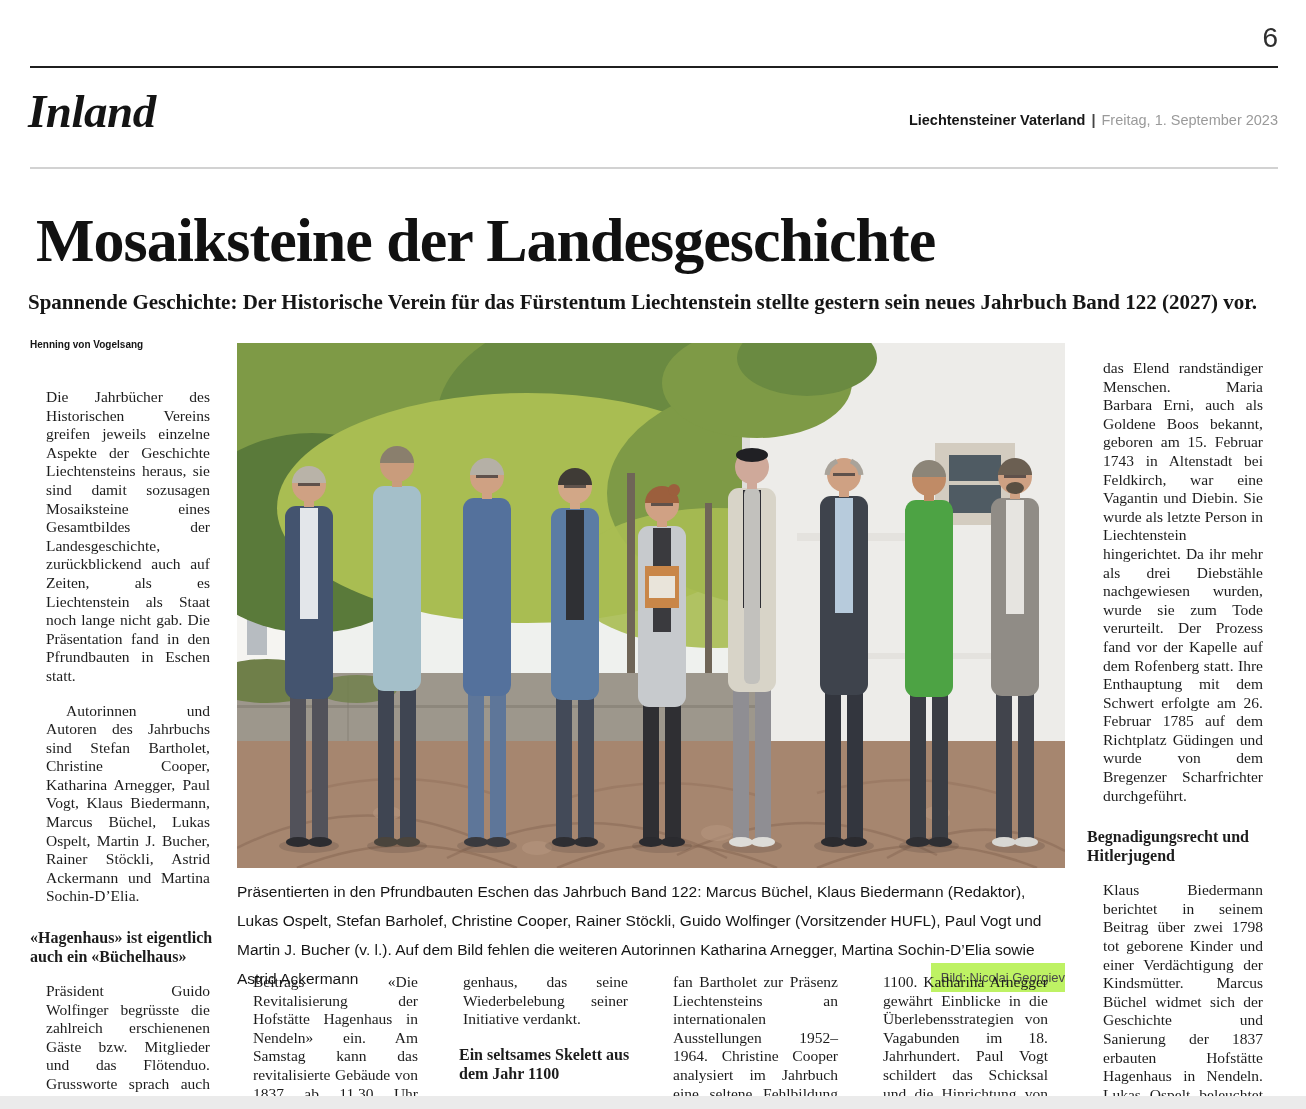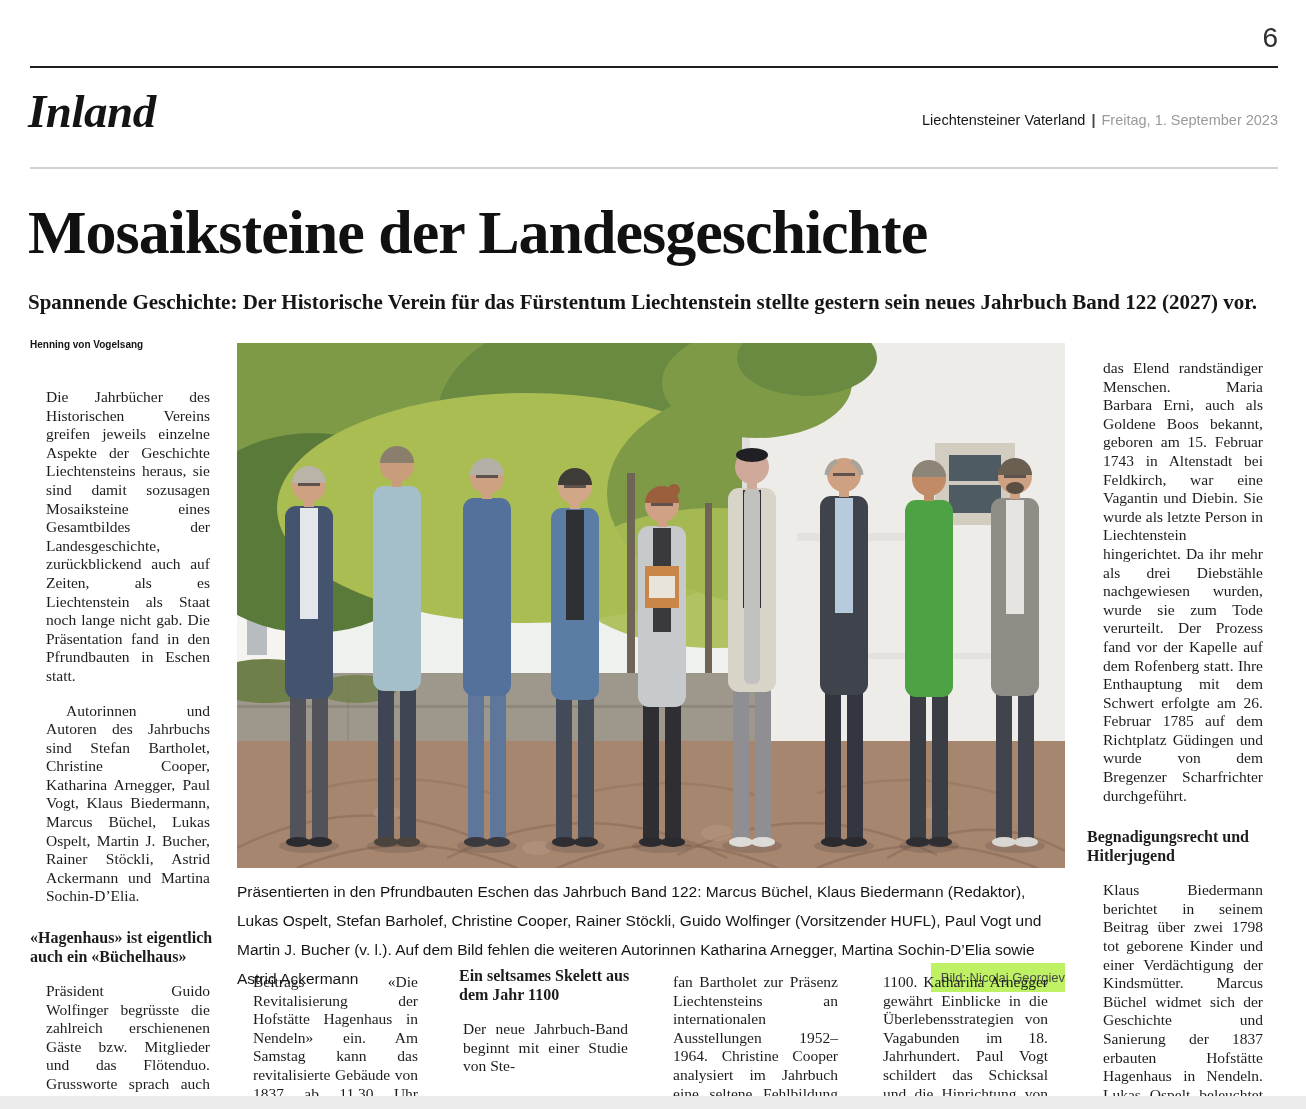--- a/index.html
+++ b/index.html
@@ -5,21 +5,21 @@
   html,body{margin:0;padding:0;background:#ffffff;}
   .page{position:relative;width:1306px;height:1109px;background:#ffffff;overflow:hidden;
         font-family:"Liberation Serif","DejaVu Serif",serif;color:#1c1c1c;}
   .pagenum{position:absolute;top:22px;right:28px;font-family:"Liberation Sans",sans-serif;
            font-size:28px;color:#2e2e2e;}
   .rule-top{position:absolute;left:30px;right:28px;top:66px;height:2px;background:#1f1f1f;}
   .section-title{position:absolute;left:28px;top:84px;font-size:47px;font-weight:700;color:#141414;
                  letter-spacing:-0.5px;font-style:italic;}
   .masthead{position:absolute;right:28px;top:112px;font-family:"Liberation Sans",sans-serif;
             font-size:14.5px;color:#9a9a9a;}
-  .masthead .brand{font-weight:400;color:#161616;}
+  .masthead .brand{font-weight:700;color:#161616;}
   .masthead .sep{color:#444;margin:0 6px;font-weight:700;}
   .rule-grey{position:absolute;left:30px;right:28px;top:167px;height:2px;background:#d2d2d2;}
   .headline{position:absolute;left:28px;top:200px;width:1250px;font-size:62px;font-weight:700;
             color:#111;letter-spacing:-1px;line-height:1.05;}
   .subtitle{position:absolute;left:28px;top:290px;width:1250px;font-size:21px;font-weight:600;
             color:#161616;}
   .byline{position:absolute;left:30px;top:339px;font-family:"Liberation Sans",sans-serif;
           font-size:10px;font-weight:700;color:#141414;}
   .col{position:absolute;font-size:15.5px;line-height:18.6px;text-align:justify;
        hyphens:auto;-webkit-hyphens:auto;}
@@ -45,21 +45,21 @@
 <div class="page">
 
   <div class="pagenum">6</div>
   <div class="rule-top"></div>
   <div class="section-title">Inland</div>
   <div class="masthead">
     <span class="brand">Liechtensteiner Vaterland</span><span class="sep">|</span><span>Freitag, 1. September 2023</span>
   </div>
   <div class="rule-grey"></div>
 
-  <h1 class="headline" style="margin:0;">Mosaiksteine der Landesgeschichte</h1>
+  <h1 class="headline" style="margin:8px;">Mosaiksteine der Landesgeschichte</h1>
   <div class="subtitle">Spannende Geschichte: Der Historische Verein für das Fürstentum Liechtenstein stellte gestern sein neues Jahrbuch Band 122 (2027) vor.</div>
   <div class="byline">Henning von Vogelsang</div>
 
   <div class="col col-left">
     <p class="p">Die Jahrbücher des Historischen Vereins greifen jeweils einzelne Aspekte der Geschichte Liechtensteins heraus, sie sind damit sozusagen Mosaiksteine eines Gesamtbildes der Landesgeschichte, zurückblickend auch auf Zeiten, als es Liechtenstein als Staat noch lange nicht gab. Die Präsentation fand in den Pfrundbauten in Eschen statt.</p>
     <p class="p indent">Autorinnen und Autoren des Jahrbuchs sind Stefan Bartholet, Christine Cooper, Katharina Arnegger, Paul Vogt, Klaus Biedermann, Marcus Büchel, Lukas Ospelt, Martin J. Bucher, Rainer Stöckli, Astrid Ackermann und Martina Sochin-D’Elia.</p>
     <div class="colhead">«Hagenhaus» ist eigentlich auch ein «Büchelhaus»</div>
     <p class="p">Präsident Guido Wolfinger begrüsste die zahlreich erschienenen Gäste bzw. Mitglieder und das Flötenduo. Grussworte sprach auch Gemeindevorsteher Tino Quaderer als Hausherr, dabei ging er auf die Bedeutung von Initiativen zum Erhalt alter Gebäude ein, für die die Pfrundbauten das beste Beispiel sind.</p>
     <p class="p indent">Jahrbuchredaktor Klaus Biedermann stellte an der Präsentation die einzelnen Buchbeiträge kurz vor. Anschliessend ging Autor Marcus Büchel in einem Vortrag auf den Inhalt seines</p>
   </div>
@@ -249,20 +249,21 @@
   <div class="caption">
     <span>Präsentierten in den Pfrundbauten Eschen das Jahrbuch Band 122: Marcus Büchel, Klaus Biedermann (Redaktor), Lukas Ospelt, Stefan Barholef, Christine Cooper, Rainer Stöckli, Guido Wolfinger (Vorsitzender HUFL), Paul Vogt und Martin J. Bucher (v. l.). Auf dem Bild fehlen die weiteren Autorinnen Katharina Arnegger, Martina Sochin-D’Elia sowie Astrid Ackermann</span>
     <span class="credit">Bild: Nicolaj Georgiev</span>
   </div>
 
   <div class="bottom-cols" id="bottom-cols">
       <div class="bcol">
         <p class="p">Beitrags «Die Revitalisierung der Hofstätte Hagenhaus in Nendeln» ein. Am Samstag kann das revitalisierte Gebäude von 1837 ab 11.30 Uhr besichtigt werden. Marcus Büchel ist Präsident der Stiftung Ha-</p>
       </div>
       <div class="bcol">
+        <p class="p">genhaus, das seine Wiederbelebung seiner Initiative verdankt.</p>
         <div class="colhead">Ein seltsames Skelett aus dem Jahr 1100</div>
         <p class="p">Der neue Jahrbuch-Band beginnt mit einer Studie von Ste-</p>
       </div>
       <div class="bcol">
         <p class="p">fan Bartholet zur Präsenz Liechtensteins an internationalen Ausstellungen 1952–1964. Christine Cooper analysiert im Jahrbuch eine seltene Fehlbildung am Skelett einer Frau in Balzers aus dem Mittelalter, ca.</p>
       </div>
       <div class="bcol">
         <p class="p">1100. Katharina Arnegger gewährt Einblicke in die Überlebensstrategien von Vagabunden im 18. Jahrhundert. Paul Vogt schildert das Schicksal und die Hinrichtung von Barbara Erni 1785 als ein Beispiel für</p>
       </div>
     </div>

